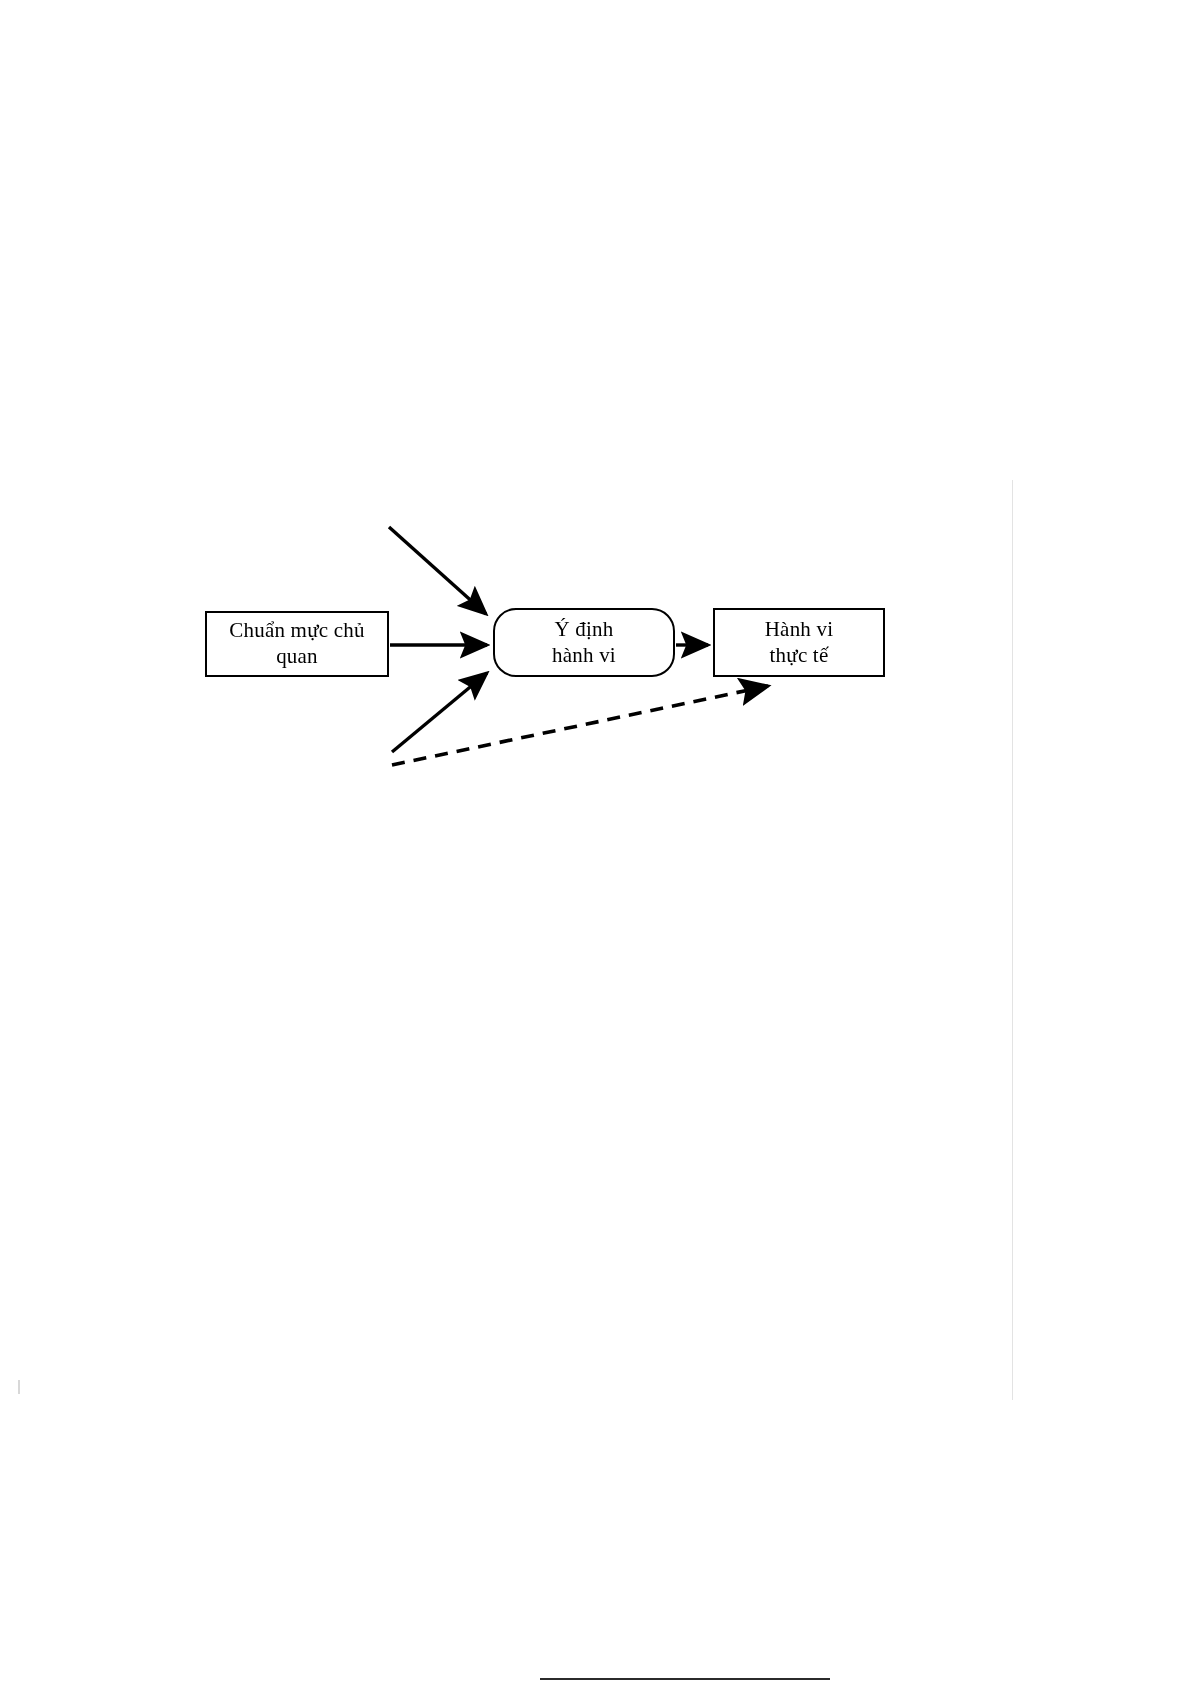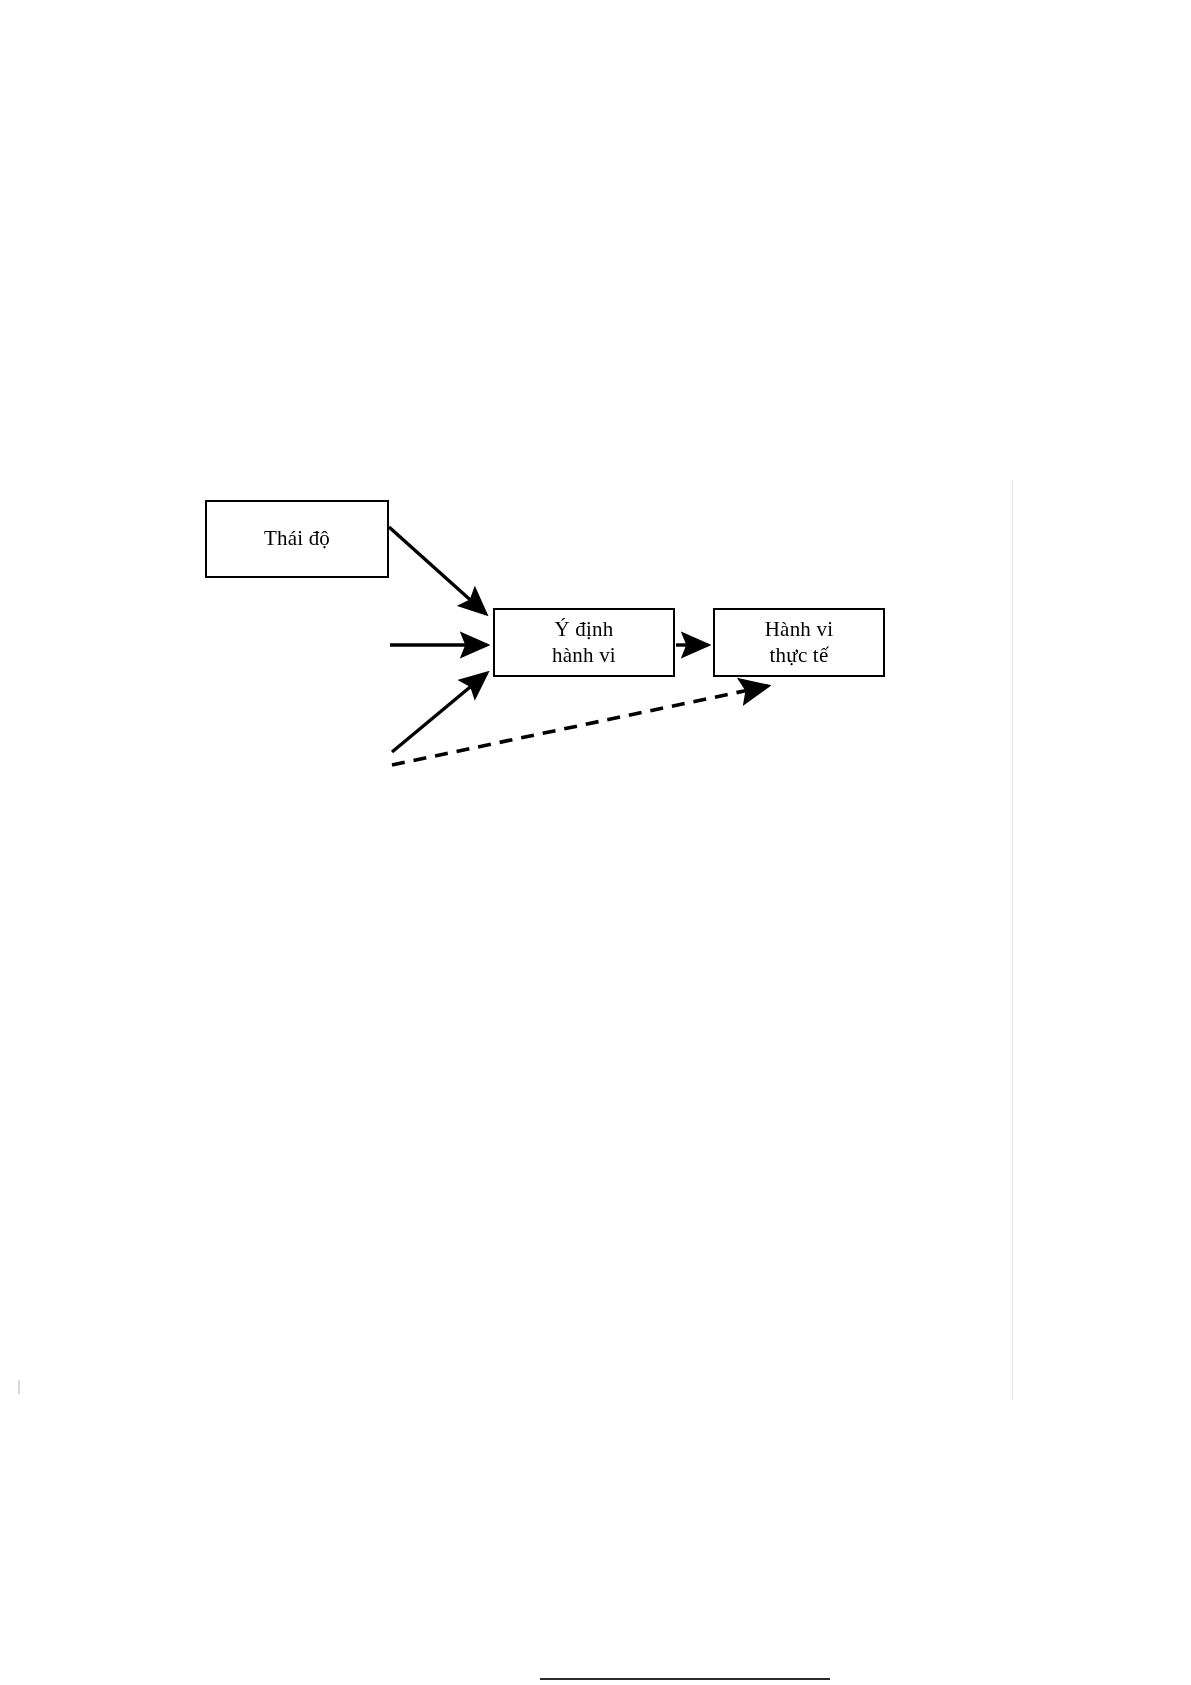--- a/index.html
+++ b/index.html
@@ -77,21 +77,21 @@
   }
   .node-label {
     display: block;
     white-space: pre-line;
     padding: 0 6px;
   }
 
   #node-attitude      { left: 205px; top: 500px;  width: 184px; height: 78px; }
   #node-subj-norm     { left: 205px; top: 611px;  width: 184px; height: 66px; }
   #node-pbc           { left: 205px; top: 726px;  width: 184px; height: 66px; }
-  #node-intention     { left: 493px; top: 608px;  width: 182px; height: 69px; }
+  #node-intention     { left: 493px; top: 608px;  width: 182px; height: 69px; border-radius: 23px; }
   #node-behavior      { left: 713px; top: 608px;  width: 172px; height: 69px; }
 </style>
 </head>
 <body>
 
 <div id="page-canvas"></div>
 
 <div class="scan-edge-vertical"></div>
 <div class="scan-edge-left"></div>
 <div class="scan-edge-bottom"></div>
@@ -122,24 +122,25 @@
 
     <g>
       <line x1="676" y1="645" x2="708" y2="645" stroke="#000000" stroke-width="3.4" marker-end="url(#arrowhead-solid)"></line>
     </g>
 
     <g>
       <line x1="392" y1="765" x2="768" y2="686" stroke="#000000" stroke-width="3.6" stroke-dasharray="13 9" marker-end="url(#arrowhead-dashed)"></line>
     </g>
   </svg>
 
-  <div class="node-box" id="node-attitude">
-    <span class="node-label">Thái độ</span>
+
+  <div class="node-box" id="node-subj-norm">
+    <span class="node-label">Chuẩn mực chủ
+quan</span>
   </div>
-
 
 
   <div class="node-box" id="node-intention">
     <span class="node-label">Ý định
 hành vi</span>
   </div>
 
   <div class="node-box" id="node-behavior">
     <span class="node-label">Hành vi
 thực tế</span>

